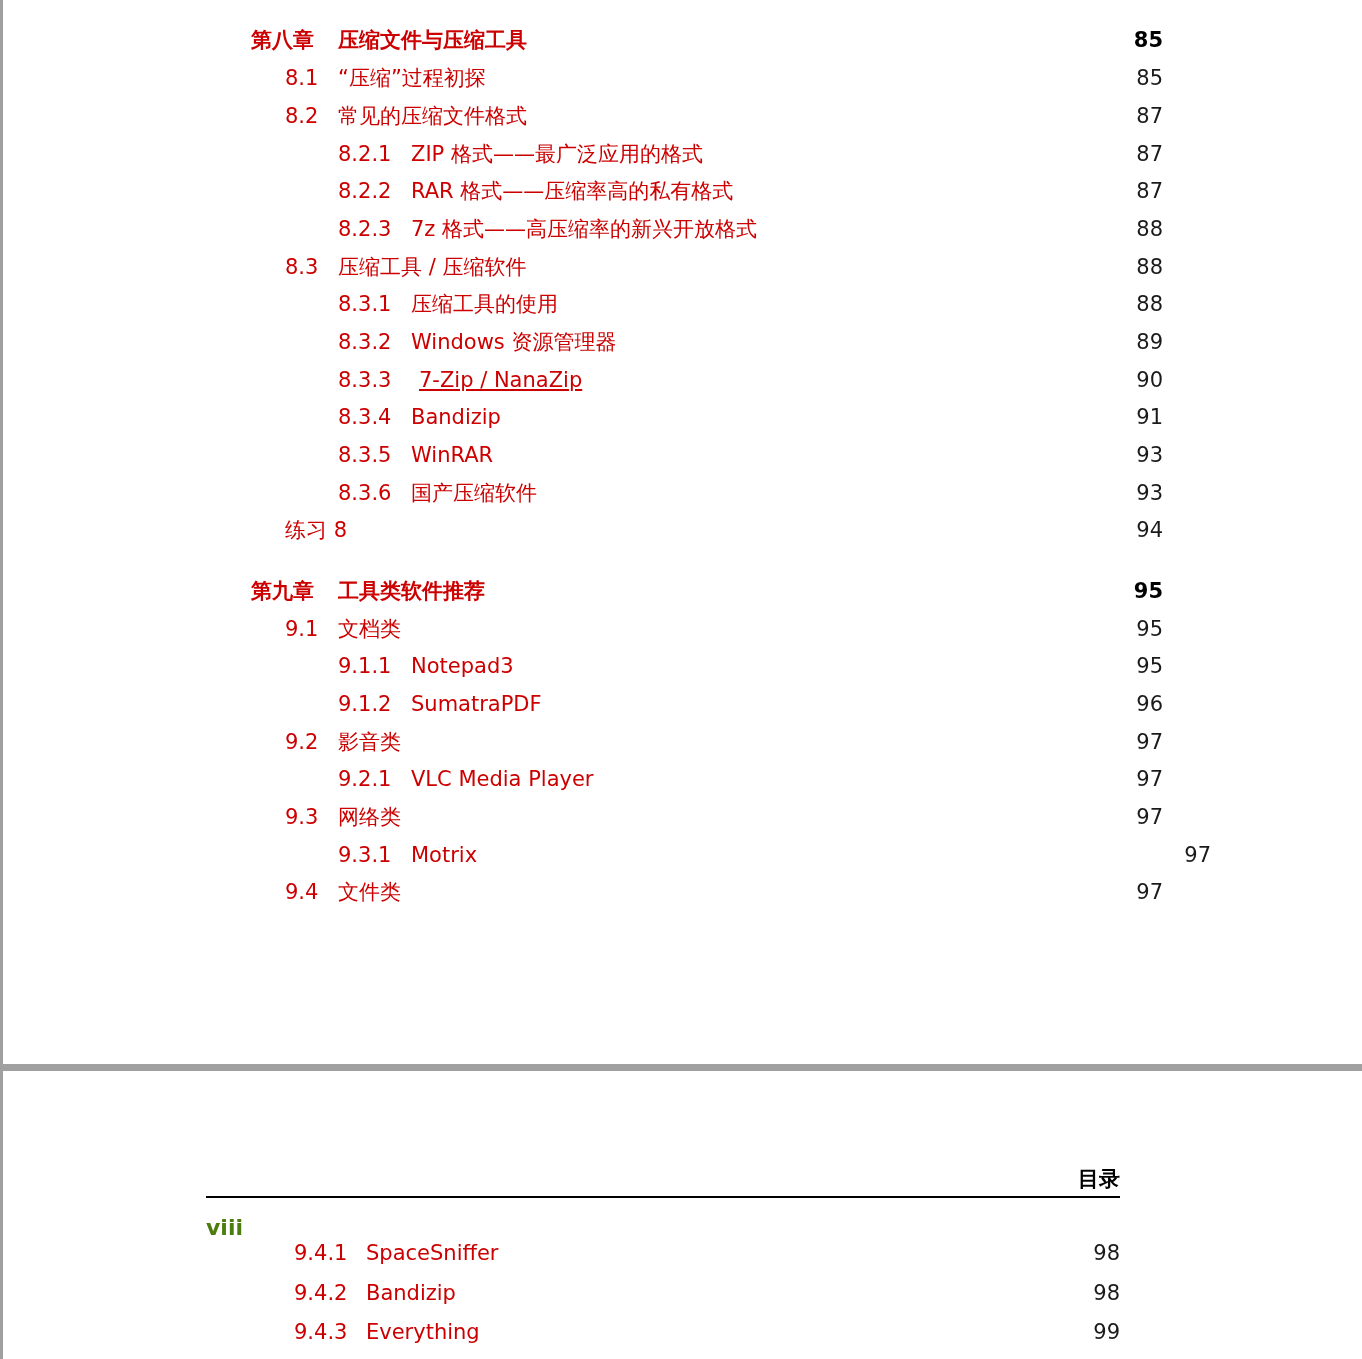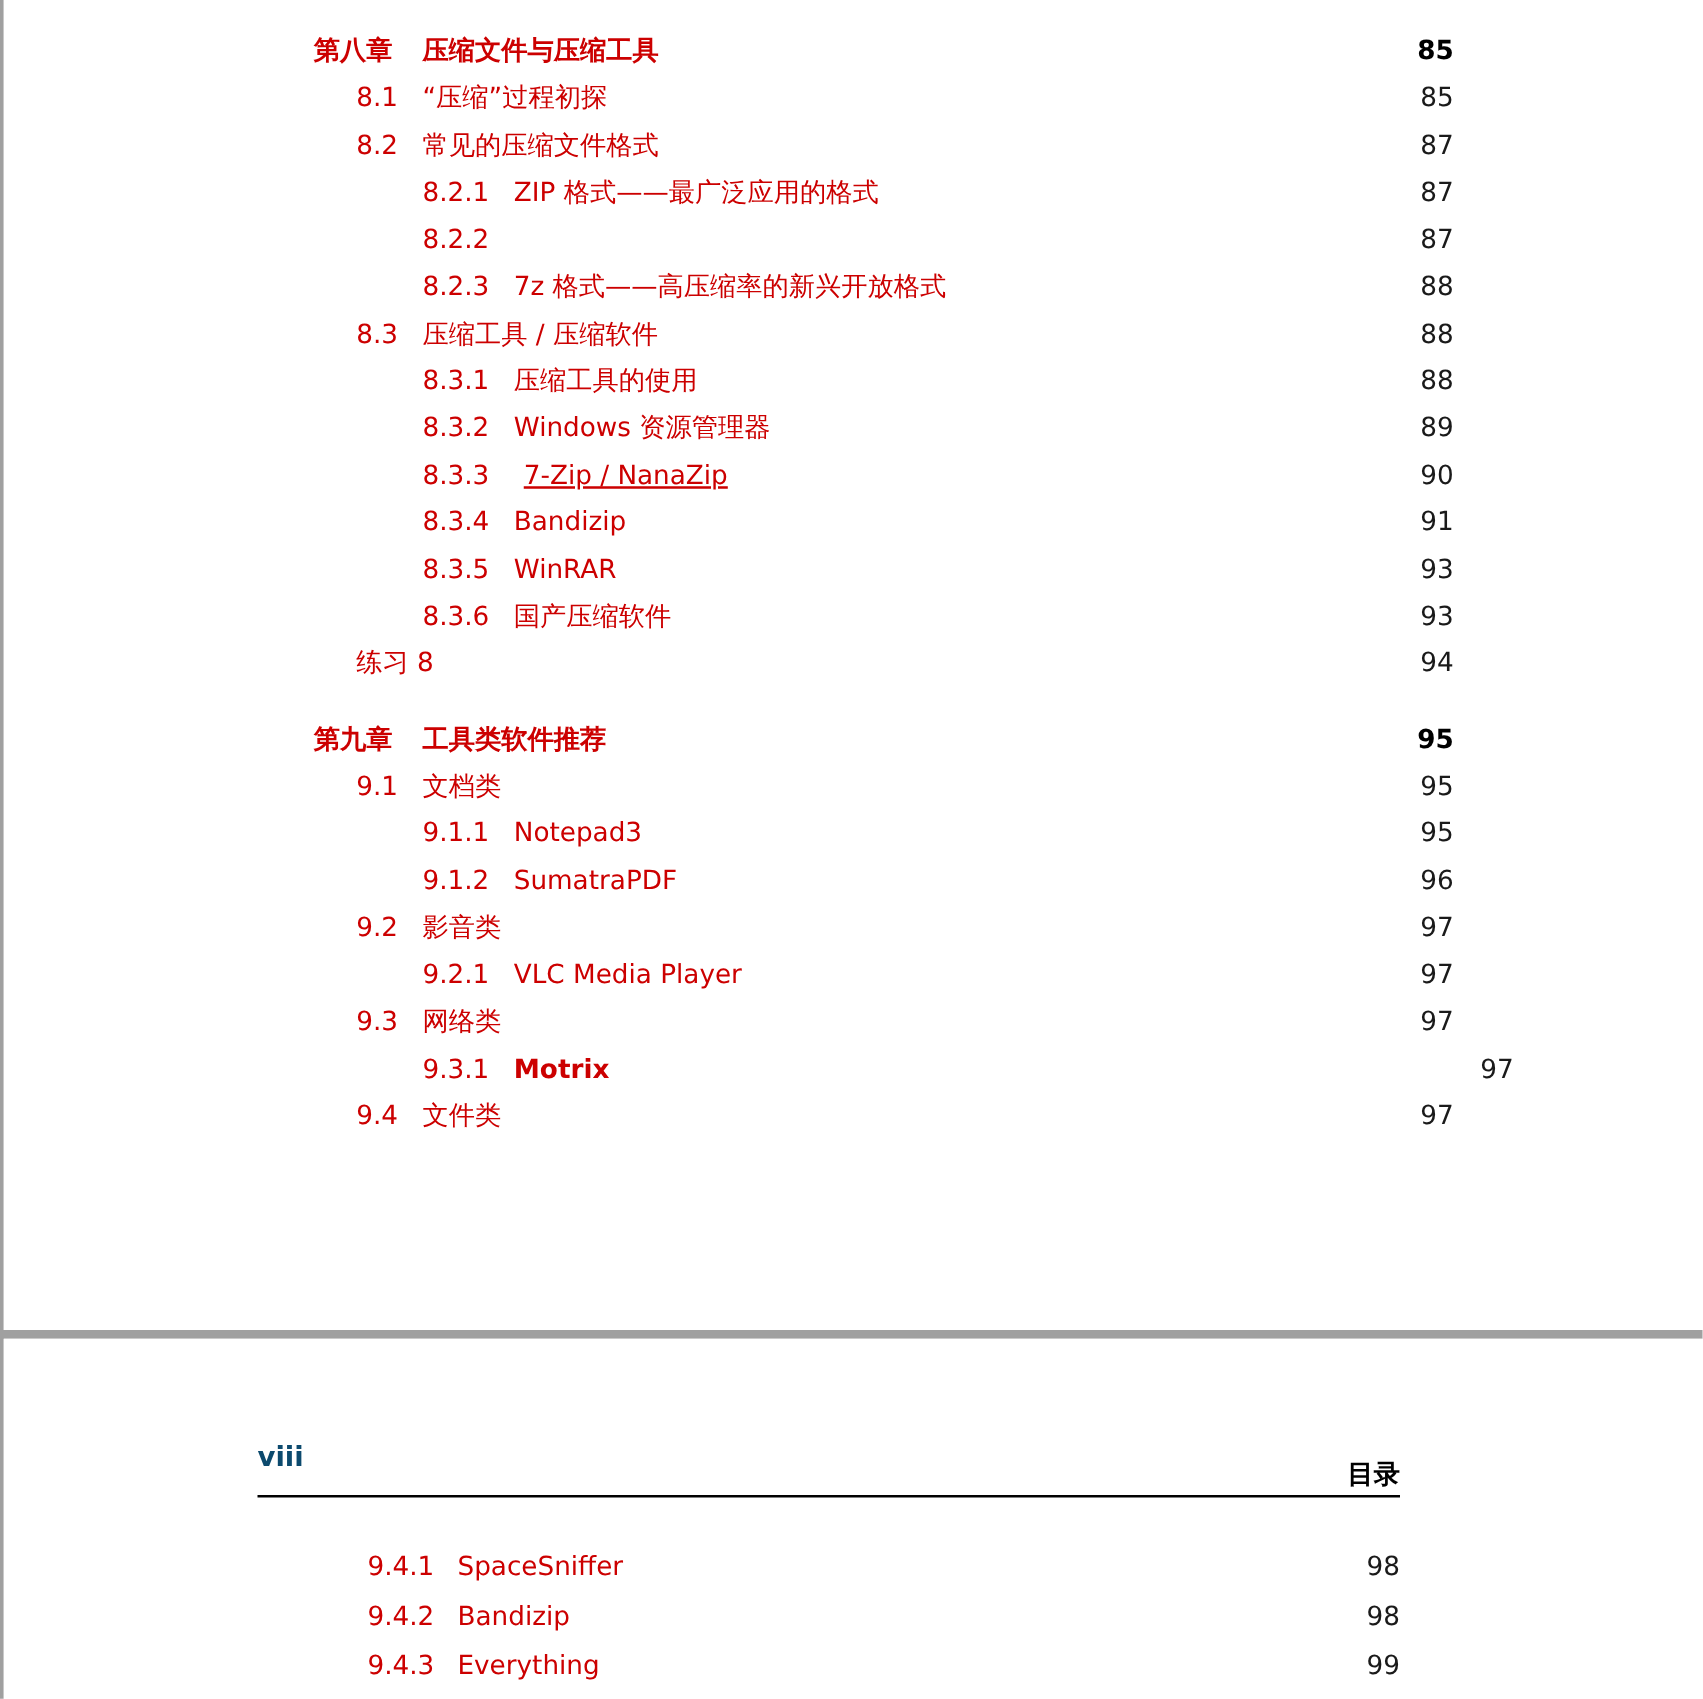--- a/index.html
+++ b/index.html
@@ -20,21 +20,21 @@
   .leader {
     position:absolute; top:0; height:30px;
     background-image: radial-gradient(circle, #222 1.3px, transparent 1.6px);
     background-size:17.6px 30px;
     background-position: right 19px;
     background-repeat: repeat-x;
   }
   .pg { position:absolute; right:0; font-size:21px; color:#1a1a1a; text-align:right; }
   .chapter .pg { font-weight:bold; color:#000; }
 
-  .hdr-left { position:absolute; left:206px; top:1154px; font-weight:bold; font-size:22px; color:#0c4a6e; }
+  .hdr-left { position:absolute; left:206px; top:1215px; font-weight:bold; font-size:22px; color:#4d7c0f; }
   .hdr-right { position:absolute; right:242px; top:1165px; font-weight:bold; font-size:21px; color:#000; }
   .hdr-rule { position:absolute; left:206px; width:914px; top:1196px; height:1.5px; background:#000; }
 </style>
 </head>
 <body>
 
 <div class="viewer-left-border"></div>
 
 <div class="page page1">
 
@@ -57,20 +57,21 @@
         <span class="pg">87</span>
       </div>
       <div class="row subsection" style="top: 139px; left: 0px; width: 1160px;">
         <span class="num" style="position: absolute; left: 335px;">8.2.1</span>
         <span class="title" style="position: absolute; left: 408px;">ZIP 格式——最广泛应用的格式</span>
         <span class="leader" style="left: 708px; width: 390px;"></span>
         <span class="pg">87</span>
       </div>
       <div class="row subsection" style="top: 176px; left: 0px; width: 1160px;">
         <span class="num" style="position: absolute; left: 335px;">8.2.2</span>
+        <span class="title" style="position: absolute; left: 408px;">RAR 格式——压缩率高的私有格式</span>
         <span class="leader" style="left: 738px; width: 360px;"></span>
         <span class="pg">87</span>
       </div>
       <div class="row subsection" style="top: 214px; left: 0px; width: 1160px;">
         <span class="num" style="position: absolute; left: 335px;">8.2.3</span>
         <span class="title" style="position: absolute; left: 408px;">7z 格式——高压缩率的新兴开放格式</span>
         <span class="leader" style="left: 762px; width: 336px;"></span>
         <span class="pg">88</span>
       </div>
       <div class="row section" style="top: 252px; left: 0px; width: 1160px;">
@@ -157,21 +158,21 @@
         <span class="pg">97</span>
       </div>
       <div class="row section" style="top: 802px; left: 0px; width: 1160px;">
         <span class="num" style="position: absolute; left: 282px;">9.3</span>
         <span class="title" style="position: absolute; left: 335px;">网络类</span>
         <span class="leader" style="left: 406px; width: 692px;"></span>
         <span class="pg">97</span>
       </div>
       <div class="row subsection" style="top: 840px; left: 0px; width: 1160px; padding-left: 48px;">
         <span class="num" style="position: absolute; left: 335px;">9.3.1</span>
-        <span class="title" style="position: absolute; left: 408px; font-weight: bold;">Motrix</span>
+        <span class="title" style="position: absolute; left: 408px;">Motrix</span>
         <span class="leader" style="left: 482px; width: 616px;"></span>
         <span class="pg">97</span>
       </div>
       <div class="row section" style="top: 877px; left: 0px; width: 1160px;">
         <span class="num" style="position: absolute; left: 282px;">9.4</span>
         <span class="title" style="position: absolute; left: 335px;">文件类</span>
         <span class="leader" style="left: 406px; width: 692px;"></span>
         <span class="pg">97</span>
       </div>
     </div>

